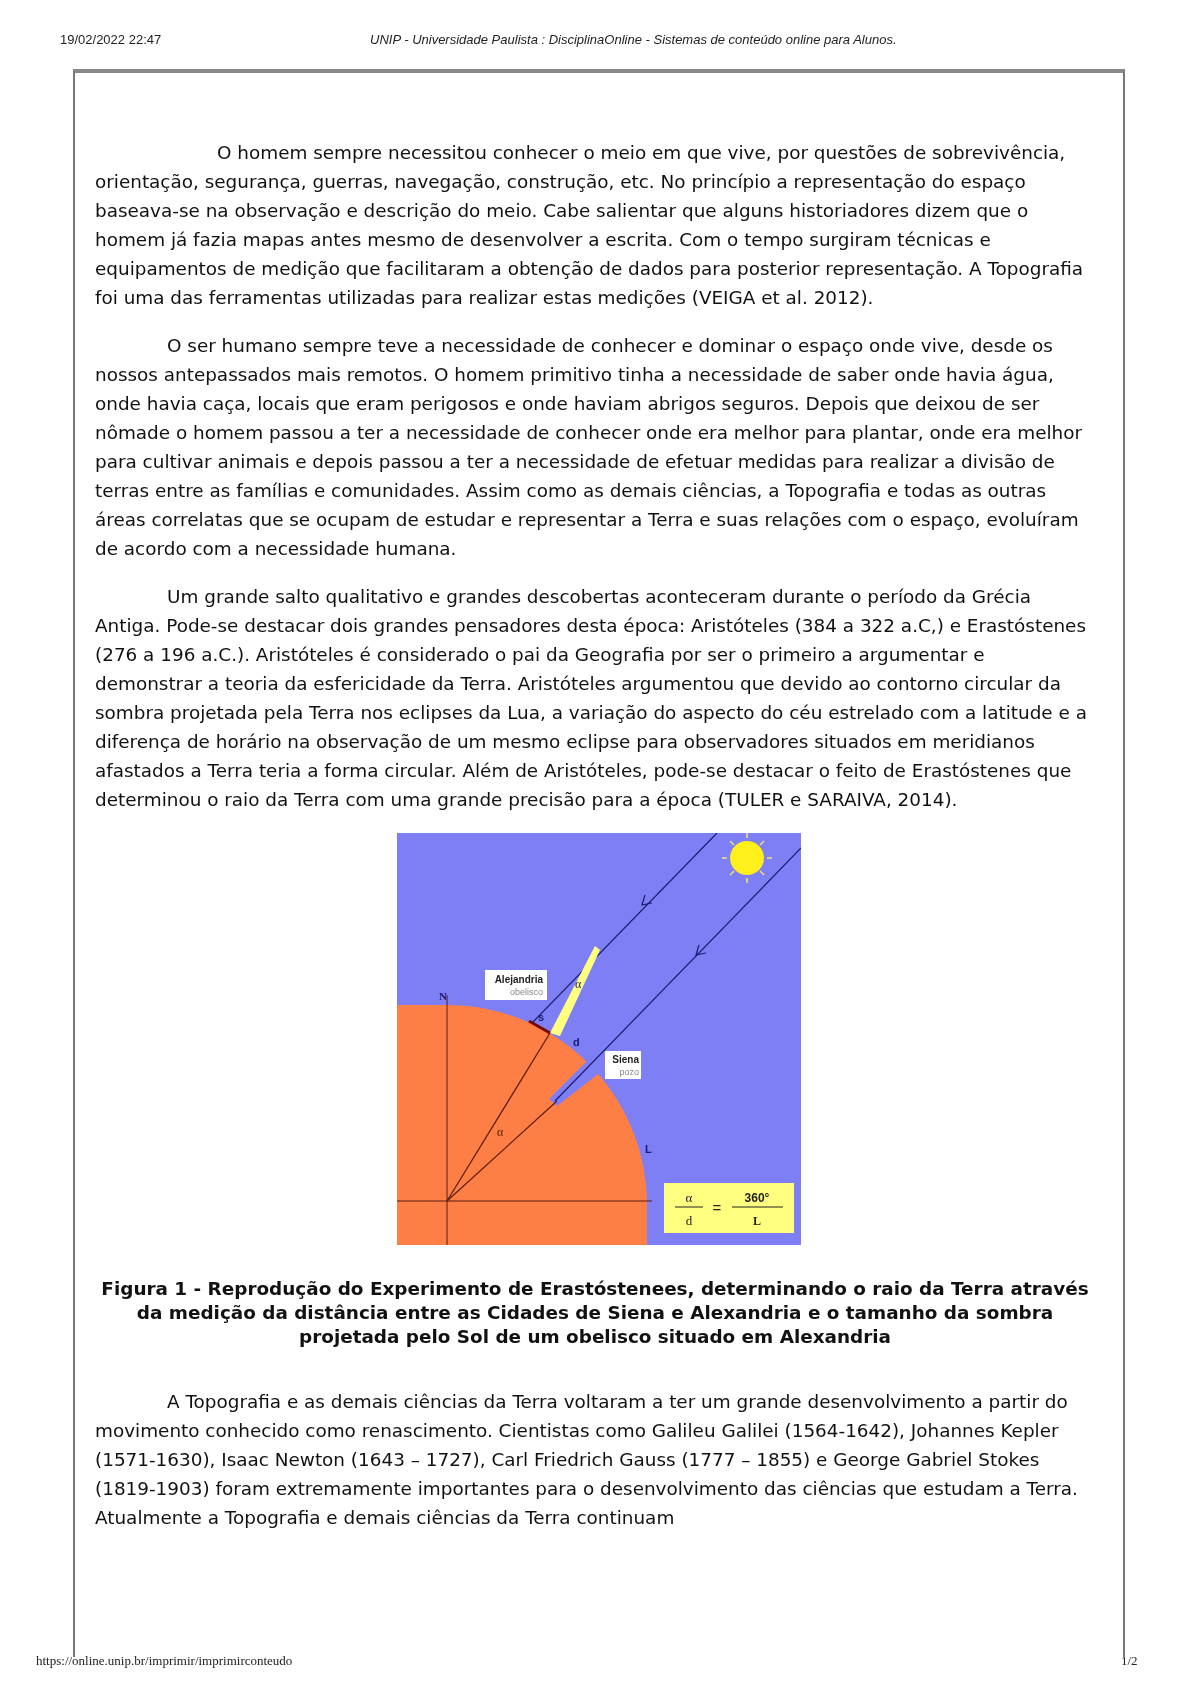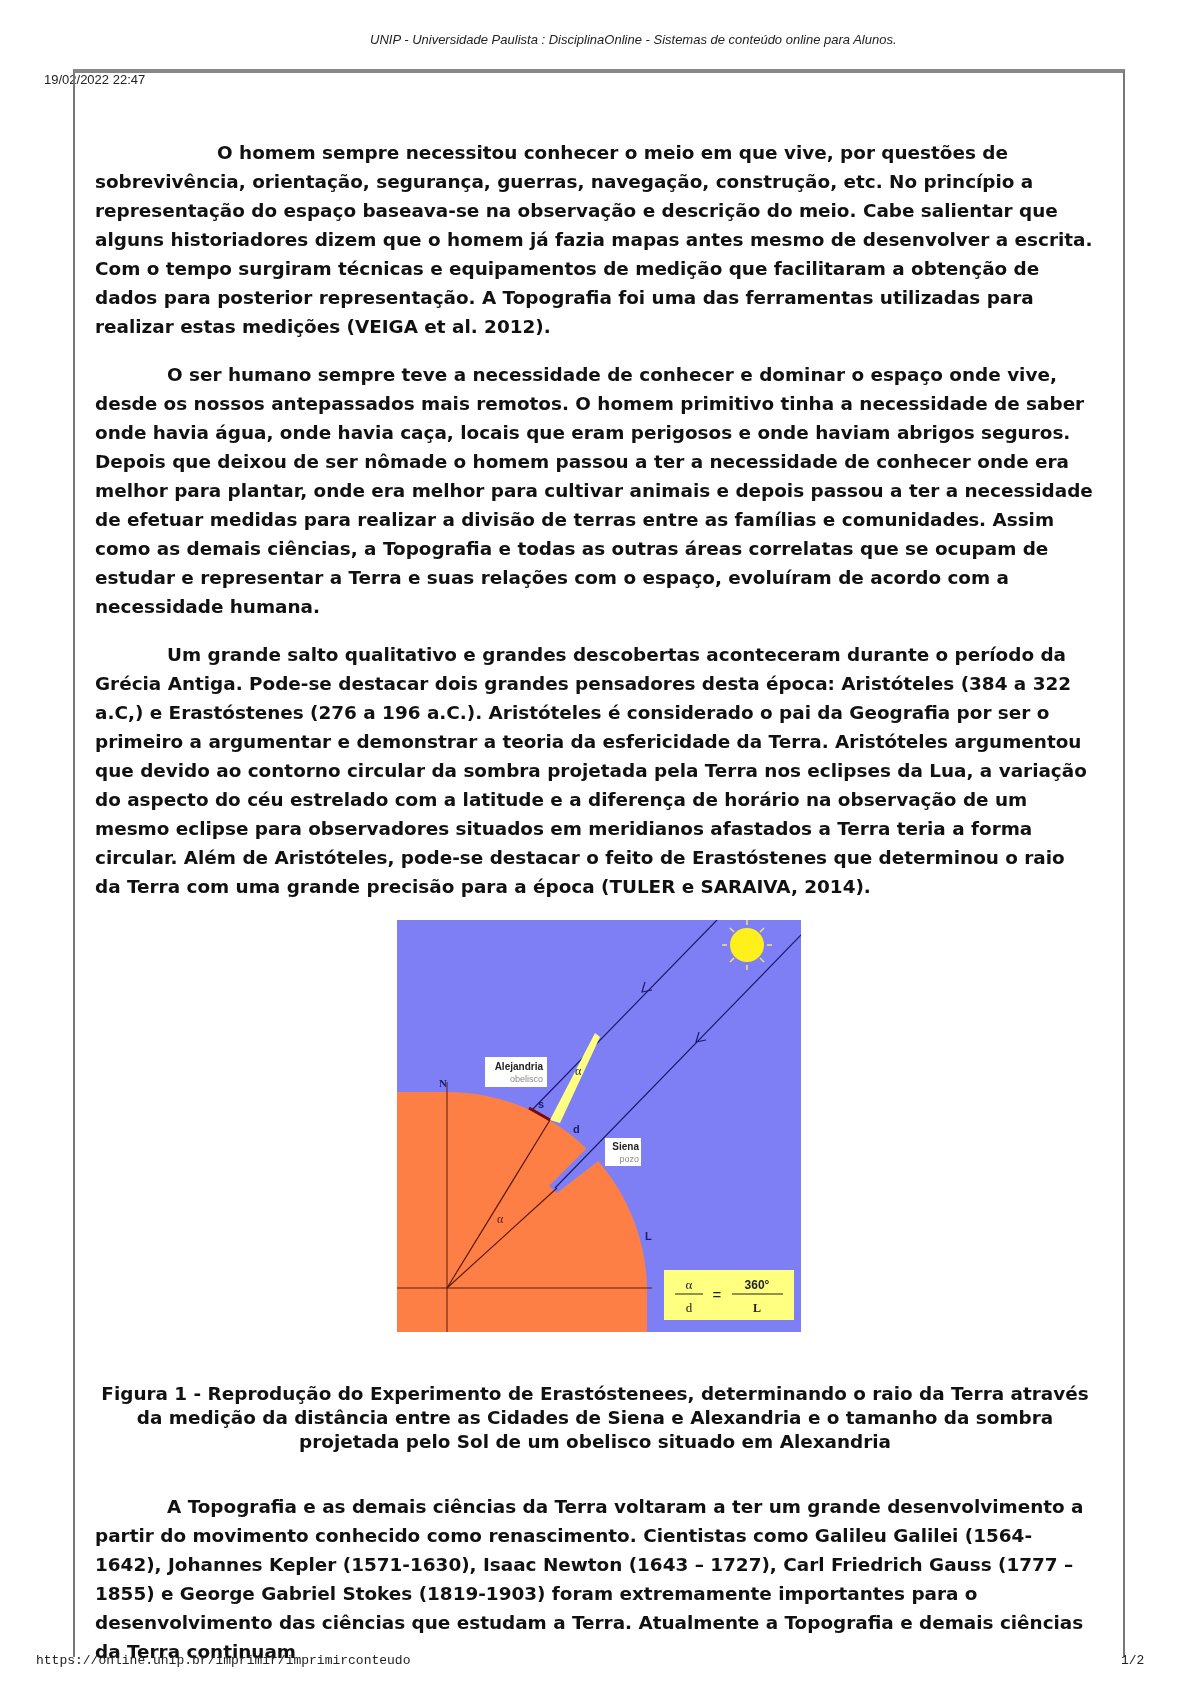--- a/index.html
+++ b/index.html
@@ -1,26 +1,26 @@
 <!DOCTYPE html>
 <html><head>
 <meta charset="utf-8">
 <style>
   html, body { margin: 0; padding: 0; background: #ffffff; }
   body { width: 1191px; height: 1684px; position: relative; overflow: hidden; font-family: "DejaVu Sans", sans-serif; color: #000; }
   .hdr { position: absolute; top: 28px; left: 0; width: 1191px; height: 20px; font-family: "Liberation Sans", sans-serif; font-size: 13px; color: #222; }
-  .hdr .date { position: absolute; left: 44px; top: 4px; margin-top: 40px; }
+  .hdr .date { position: absolute; left: 60px; top: 4px; }
   .hdr .title { position: absolute; left: 370px; top: 4px; font-style: italic; }
   .frame { position: absolute; left: 73px; top: 69px; width: 1052px; height: 1588px; border-left: 2px solid #777; border-right: 2px solid #777; border-top: 4px solid #888; box-sizing: border-box; }
   .content { position: absolute; left: 95px; top: 138px; width: 1000px; font-size: 18.4px; line-height: 29px; color: #111; }
-  .content p { margin: 0 0 19px 0; text-indent: 72px; font-weight: bold; }
+  .content p { margin: 0 0 19px 0; text-indent: 72px; }
   .content p.first { text-indent: 122px; }
   .figure { width: 404px; height: 412px; margin: 14px 0 0 302px; display: block; }
-  .caption { margin: 50px 0 38px 0; text-align: center; font-weight: bold; font-size: 18.4px; line-height: 24px; }
-  .ftr { position: absolute; top: 1651px; left: 0; width: 1191px; height: 20px; font-family: Liberation Mono, monospace; font-size: 13px; color: #222; }
+  .caption { margin: 32px 0 38px 0; text-align: center; font-weight: bold; font-size: 18.4px; line-height: 24px; }
+  .ftr { position: absolute; top: 1651px; left: 0; width: 1191px; height: 20px; font-family: Liberation Serif, serif; font-size: 13px; color: #222; }
   .ftr .url { position: absolute; left: 36px; top: 2px; }
   .ftr .page { position: absolute; left: 1121px; top: 2px; }
 </style>
 </head>
 <body>
 
 <div class="hdr">
   <span class="date">19/02/2022 22:47</span>
   <span class="title">UNIP - Universidade Paulista : DisciplinaOnline - Sistemas de conteúdo online para Alunos.</span>
 </div>

